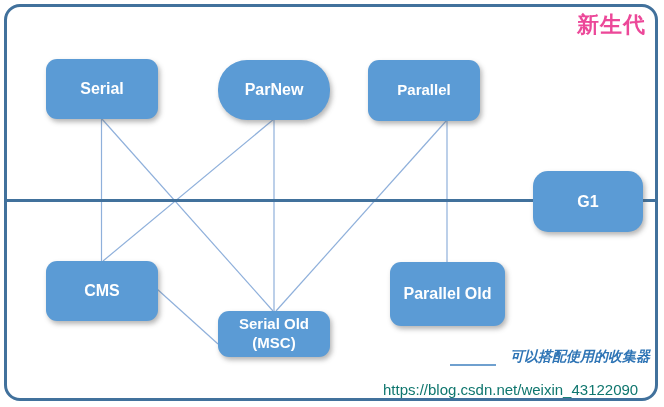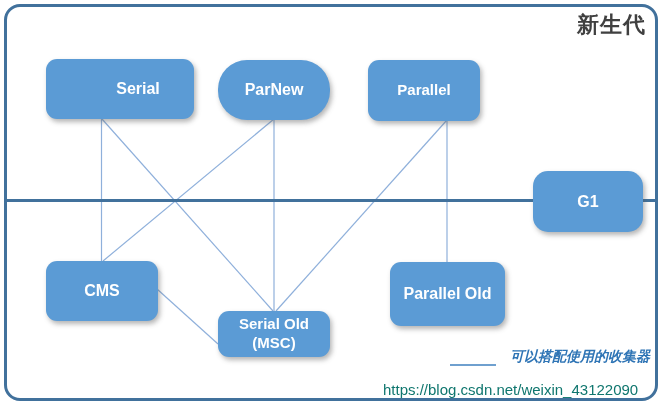--- a/index.html
+++ b/index.html
@@ -42,21 +42,21 @@
     display:flex;
     flex-direction:column;
     align-items:center;
     justify-content:center;
     line-height:1.25;
     text-align:center;
     z-index:3;
   }
   .region-label{
     position:absolute;
-    color:#404040;
+    color:#ec4899;
     font-weight:bold;
     font-size:22px;
     z-index:2;
     letter-spacing:1px;
   }
   .legend{
     position:absolute;
     left:450px;top:348px;
     display:flex;
     align-items:flex-end;
@@ -97,21 +97,21 @@
     <line x1="157" y1="289" x2="218" y2="344"></line>
   </svg>
 
   <div class="divider"></div>
 
   <div class="frame"></div>
 
   <div class="region-label" style="right:18px;top:10px;">新生代</div>
   <div class="region-label" style="left:20px;top:364px;margin-top:47px;">老年代</div>
 
-  <div class="node" style="left:46px;top:59px;width:112px;height:60px;padding-left:36px;">
+  <div class="node" style="left:46px;top:59px;width:112px;height:60px;">
     <span>Serial</span>
   </div>
 
   <div class="node" style="left:218px;top:60px;width:112px;height:60px;border-radius:29px;">
     <span>ParNew</span>
   </div>
 
   <div class="node" style="left:368px;top:60px;width:112px;height:61px;font-size:15px;">
     <span>Parallel</span>
   </div>

